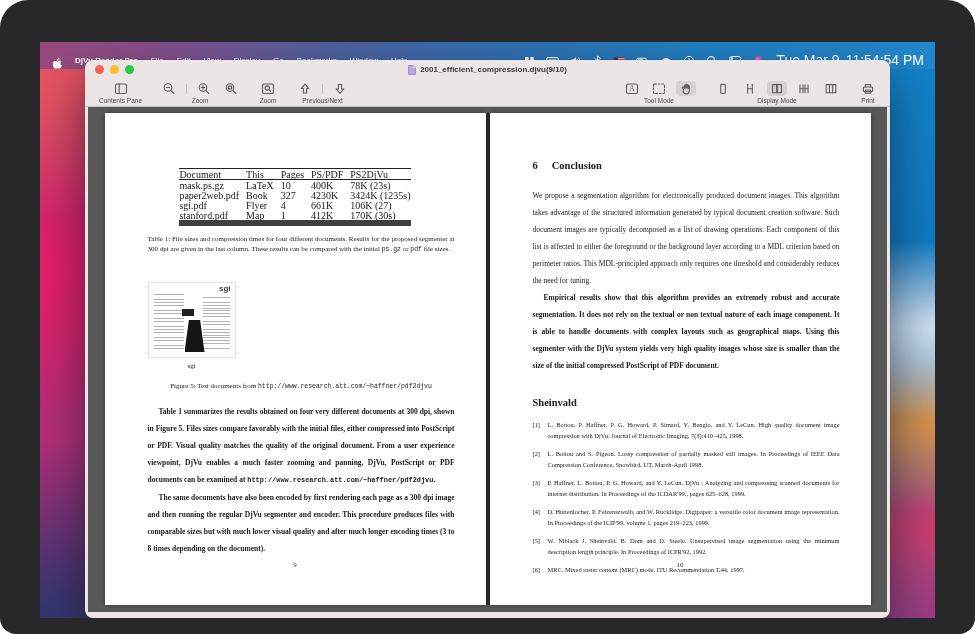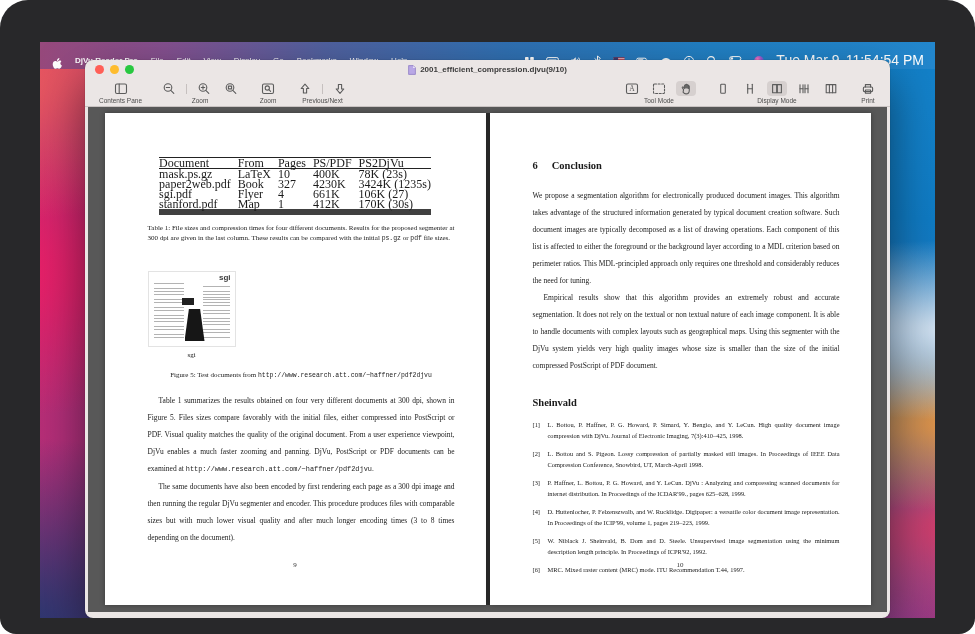--- a/index.html
+++ b/index.html
@@ -69,34 +69,34 @@
   .page {
     width:381px; background:#fff; position:relative;
     font-family:"Liberation Serif", "DejaVu Serif", serif; color:#1a1a1a;
     box-shadow:0 0 5px rgba(0,0,0,.35);
     overflow:hidden;
   }
   .pgdivider { width:4px; background:#2e2e2e; }
   .page-inner { padding:0 31px 0 43px; }
   .mono { font-family:"Liberation Mono", "DejaVu Sans Mono", monospace; font-size:.92em; }
   
-  .ptable { margin:44px auto 0; border-collapse:collapse; font-size:12px; line-height:9px; }
+  .ptable { margin:55px auto 0; border-collapse:collapse; font-size:10px; line-height:9px; }
   .ptable th, .ptable td { padding:0.5px 7px 0.5px 0; text-align:left; font-weight:normal; white-space:nowrap; }
   .ptable th:last-child, .ptable td:last-child { padding-right:0; }
   .ptable thead th { border-top:1px solid #222; border-bottom:1px solid #222; }
   .ptable tbody tr:last-child td { border-bottom:6px solid #404040; }
   .bold { font-weight:bold; }
   .tcaption { margin-top:8px; font-size:7px; line-height:10px; text-align:justify; }
   .figrow { margin-top:27px; display:flex; justify-content:space-between; align-items:flex-end; }
   .figitem { display:flex; flex-direction:column; align-items:center; }
   .figlabel { font-size:7px; margin-top:4px; }
   .figcaption { margin-top:12px; text-align:center; font-size:7px; }
   .bodytext { margin-top:13px; }
   .bodytext p { margin:0; font-size:7.5px; line-height:17px; text-align:justify; }
-  .indent { text-indent:11px; }
+  .indent { text-indent:11px;font-weight:bold; }
   .pagenum { position:absolute; bottom:36px; left:0; right:0; text-align:center; font-size:7px; color:#333; }
   
   .thumb { height:76px; position:relative; }
   .thumb-mask { width:52px; background:#fdfdfd; border:1px solid #d5d5d5; }
   .mask-title { position:absolute; top:5px; left:20%; width:60%; height:4px;
     background:repeating-linear-gradient(#8a8a8a 0 0.8px, transparent 0.8px 2.4px); }
   .mask-cols { position:absolute; top:12px; left:5px; right:5px; height:16px;
     background:repeating-linear-gradient(#aaa 0 0.7px, transparent 0.7px 2.6px); opacity:.85;
     -webkit-mask:linear-gradient(90deg,#000 44%,transparent 44% 56%,#000 56%); mask:linear-gradient(90deg,#000 44%,transparent 44% 56%,#000 56%); }
   .mask-body { position:absolute; top:31px; left:5px; right:5px; bottom:5px;
@@ -392,21 +392,21 @@
         </div>
       </div>
 
       <div class="content">
 
         <div class="page">
           <table class="ptable">
             <thead>
               <tr>
                 <th>Document</th>
-                <th>From</th>
+                <th>This</th>
                 <th>Pages</th>
                 <th>PS/PDF</th>
                 <th class="bold">PS2DjVu</th>
               </tr>
             </thead>
             <tbody>
               <tr>
                 <td>mask.ps.gz</td>
                 <td>LaTeX</td>
                 <td>10</td>

